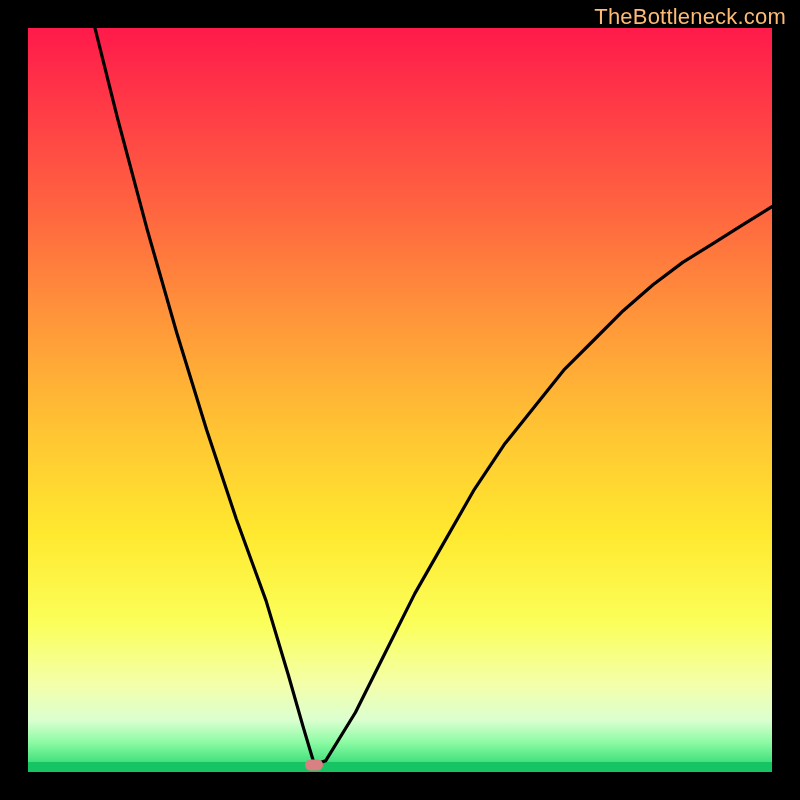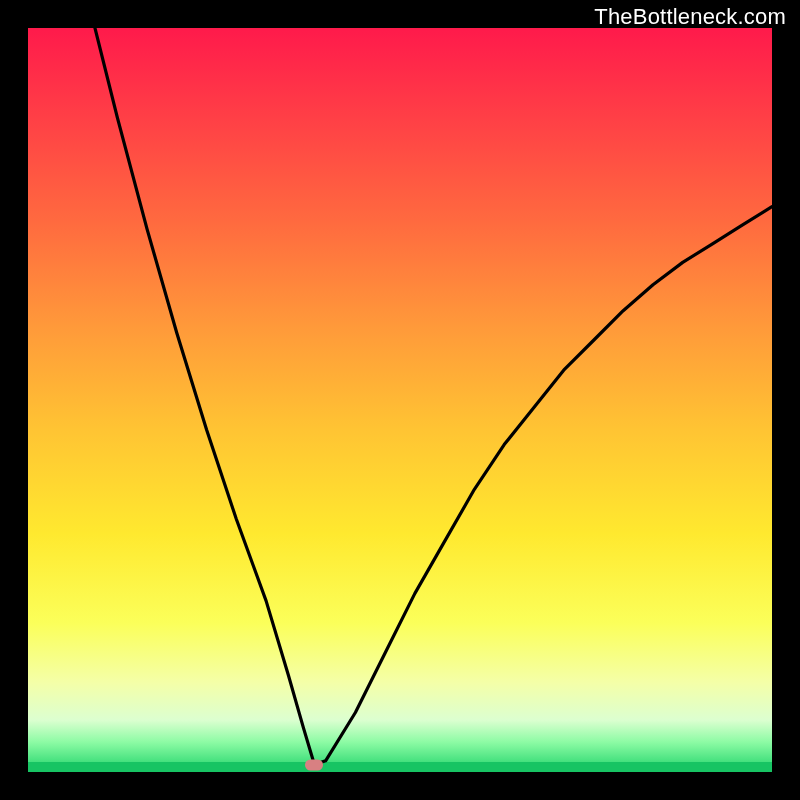--- a/index.html
+++ b/index.html
@@ -58,21 +58,21 @@
     width: 18px;
     height: 11px;
     background: #d88082;
     border-radius: 6px;
     transform: translate(-50%, -50%);
   }
   .watermark {
     position: absolute;
     top: 4px;
     right: 14px;
-    color: #ffffff;
+    color: #fdba74;
     font-size: 22px;
     letter-spacing: 0.2px;
     user-select: none;
   }
 </style>
 </head>
 <body>
 
 <div class="stage">
 

